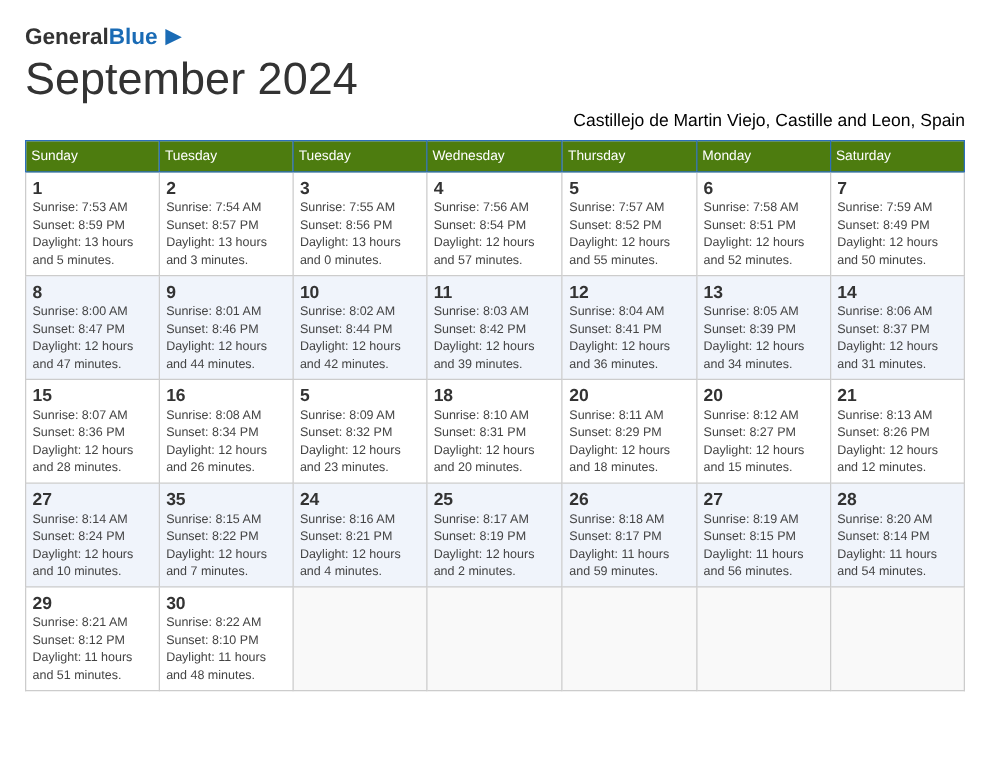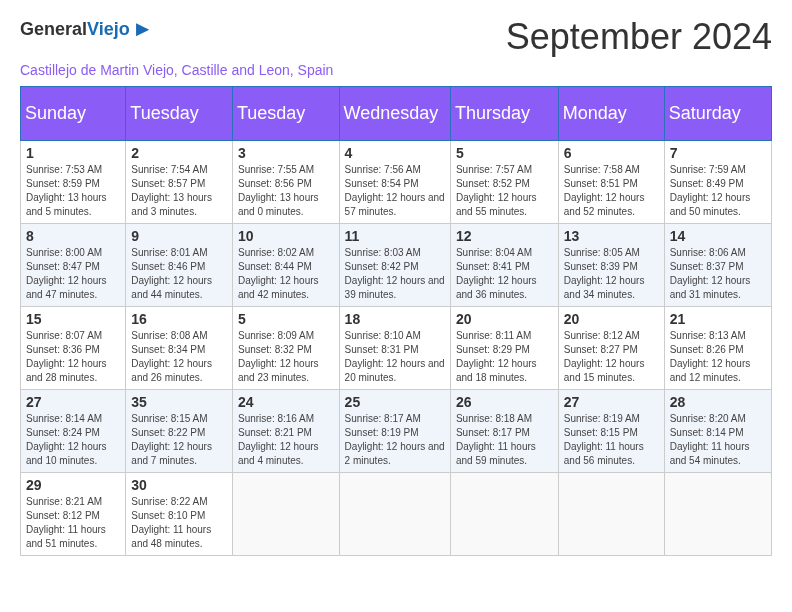--- a/index.html
+++ b/index.html
@@ -8,20 +8,21 @@
       background: #fff;
       width: 792px;
       min-height: 612px;
       padding: 16px 20px;
     }
     .header-section {
       display: flex;
       justify-content: space-between;
       align-items: flex-start;
       margin-bottom: 4px;
+      flex-direction: column;
     }
     .logo {
       display: flex;
       flex-direction: column;
       align-items: flex-start;
     }
     .logo-text {
       display: flex;
       align-items: center;
       gap: 0;
@@ -42,35 +43,35 @@
       margin-left: 2px;
     }
     .month-title {
       font-size: 36px;
       font-weight: normal;
       color: #333;
       text-align: right;
     }
     .subtitle {
       font-size: 14px;
-      color: #8b5cf6;
-      text-align: left;
+      color: #000000;
+      text-align: right;
       margin-bottom: 8px;
     }
     .calendar-table {
       width: 100%;
       border-collapse: collapse;
       font-size: 11px;
     }
     .calendar-table th {
-      background-color: #8b5cf6;
+      background-color: #4d7c0f;
       color: #fff;
-      padding: 16px 4px;
+      padding: 6px 4px;
       text-align: left;
-      font-size: 18px;
+      font-size: 11px;
       font-weight: normal;
       border: 1px solid #2c6fbd;
     }
     .calendar-table td {
       border: 1px solid #ccc;
       padding: 4px 5px;
       vertical-align: top;
       width: 113px;
       min-height: 80px;
       background: #fff;
@@ -94,21 +95,21 @@
       background: #f9f9f9 !important;
     }
   </style>
 </head>
 <body>
 
 <div class="header-section">
   <div class="logo">
     <div class="logo-text">
       <span class="logo-general">General</span>
-      <span class="logo-blue">Viejo</span>
+      <span class="logo-blue">Blue</span>
       <span class="logo-bird">►</span>
     </div>
   </div>
   <div class="month-title">September 2024</div>
 </div>
 
 <div class="subtitle">Castillejo de Martin Viejo, Castille and Leon, Spain</div>
 
 <table class="calendar-table">
   <thead>

